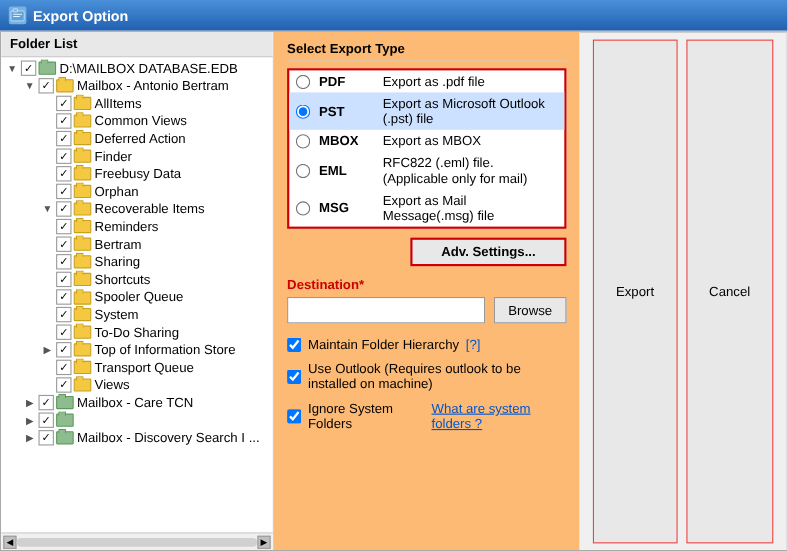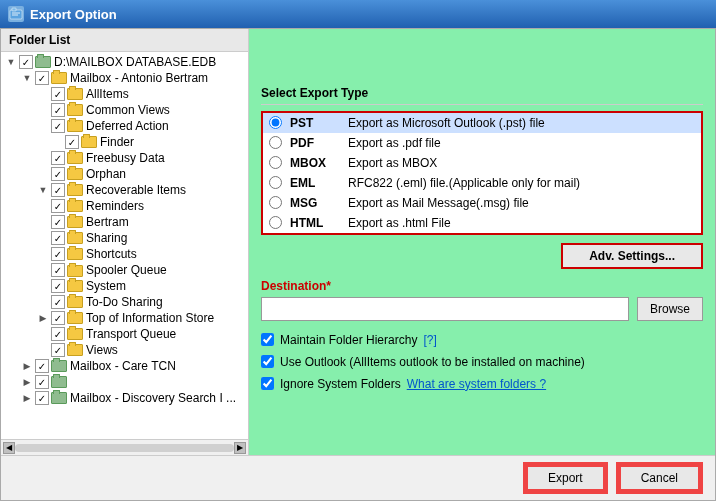--- a/index.html
+++ b/index.html
@@ -18,21 +18,21 @@
       width: 16px; height: 16px;
       background: #7ab0e0;
       border-radius: 2px;
       display: flex; align-items: center; justify-content: center;
       font-size: 10px; color: white;
     }
     .title-bar-text { font-size: 13px; font-weight: bold; }
 
     .main-container {
       display: flex;
-      flex-direction: column;
+      flex-direction: row;
       height: 473px;
       background: #f5f5f5;
       border: 1px solid #aaa;
     }
 
     .content-area {
       display: flex;
       flex: 1;
       overflow: hidden;
     }
@@ -116,23 +116,22 @@
       background: #d0d0d0;
       border-radius: 4px;
     }
 
     
     .right-panel {
       flex: 1;
       display: flex;
       flex-direction: column;
       padding: 8px 12px;
-      background: #86efac;
+      background: #fdba74;
       overflow: hidden;
-      justify-content: center;
     }
     .right-panel-header {
       font-weight: bold;
       font-size: 12px;
       margin-bottom: 6px;
       padding-bottom: 4px;
       border-bottom: 1px solid #ccc;
     }
 
     
@@ -209,21 +208,21 @@
 
     .bottom-bar {
       display: flex;
       justify-content: flex-end;
       padding: 6px 12px;
       gap: 8px;
       border-top: 1px solid #ccc;
       background: #f0f0f0;
     }
     .bottom-btn {
-      border: 5px solid #ef4444;
+      border: 1px solid #ef4444;
       background: #e8e8e8;
       padding: 4px 20px;
       cursor: pointer;
       font-size: 12px;
     }
     .bottom-btn.primary {
       background: #e8e8e8;
     }
   </style>
 </head>
@@ -271,21 +270,21 @@
             <span class="checkbox-icon checked"></span>
             <span class="folder-icon"></span>
             <span class="item-label">Common Views</span>
           </div>
           <div class="tree-item" style="padding-left: 36px;">
             <span class="expander" style="font-size: 9px; color: rgb(85, 85, 85);"></span>
             <span class="checkbox-icon checked"></span>
             <span class="folder-icon"></span>
             <span class="item-label">Deferred Action</span>
           </div>
-          <div class="tree-item" style="padding-left: 50px;">
+          <div class="tree-item" style="padding-left: 36px;">
             <span class="expander" style="font-size: 9px; color: rgb(85, 85, 85);"></span>
             <span class="checkbox-icon checked"></span>
             <span class="folder-icon"></span>
             <span class="item-label">Finder</span>
           </div>
           <div class="tree-item" style="padding-left: 36px; text-align: center;">
             <span class="expander" style="font-size: 9px; color: rgb(85, 85, 85);"></span>
             <span class="checkbox-icon checked"></span>
             <span class="folder-icon"></span>
             <span class="item-label">Freebusy Data</span>
@@ -385,50 +384,45 @@
         <div class="scroll-track-h"></div>
         <div style="width:12px;height:12px;background:#c0c0c0;border:1px solid #999;cursor:pointer;display:flex;align-items:center;justify-content:center;font-size:8px;">▶</div>
       </div>
     </div>
 
     <div class="right-panel">
       <div class="right-panel-header">Select Export Type</div>
 
       <div class="export-type-table" id="export-type-table">
 
-      <div class="export-row selected">
+      <div class="export-row">
+            <input type="radio" name="exportType" style="">
+            <span class="export-type-name">PDF</span>
+            <span class="export-type-desc">Export as .pdf file</span>
+          </div>
+          <div class="export-row selected">
             <input type="radio" name="exportType" checked="" style="">
             <span class="export-type-name">PST</span>
             <span class="export-type-desc">Export as Microsoft Outlook (.pst) file</span>
-          </div>
-          <div class="export-row">
-            <input type="radio" name="exportType" style="">
-            <span class="export-type-name">PDF</span>
-            <span class="export-type-desc">Export as .pdf file</span>
           </div>
           <div class="export-row">
             <input type="radio" name="exportType" style="">
             <span class="export-type-name">MBOX</span>
             <span class="export-type-desc">Export as MBOX</span>
           </div>
           <div class="export-row">
             <input type="radio" name="exportType" style="">
             <span class="export-type-name">EML</span>
             <span class="export-type-desc">RFC822 (.eml) file.(Applicable only for mail)</span>
           </div>
           <div class="export-row">
             <input type="radio" name="exportType" style="">
             <span class="export-type-name">MSG</span>
             <span class="export-type-desc">Export as Mail Message(.msg) file</span>
           </div>
-          <div class="export-row">
-            <input type="radio" name="exportType" style="">
-            <span class="export-type-name">HTML</span>
-            <span class="export-type-desc">Export as .html File</span>
-          </div>
         </div>
 
       <div class="adv-settings-row">
         <button class="adv-btn">Adv. Settings...</button>
       </div>
 
       <div class="destination-label">
         <span>Destination</span><span style="color:#cc0000;">*</span>
       </div>
       <div class="destination-row">
@@ -436,21 +430,21 @@
         <button class="browse-btn">Browse</button>
       </div>
 
       <div class="checkbox-row">
         <input type="checkbox" id="cb-hierarchy" checked="" style="">
         <label for="cb-hierarchy">Maintain Folder Hierarchy</label>
         <span class="help-bracket">[?]</span>
       </div>
       <div class="checkbox-row">
         <input type="checkbox" id="cb-outlook" checked="" style="">
-        <label for="cb-outlook">Use Outlook (AllItems outlook to be installed on machine)</label>
+        <label for="cb-outlook">Use Outlook (Requires outlook to be installed on machine)</label>
       </div>
       <div class="checkbox-row">
         <input type="checkbox" id="cb-system" checked="" style="">
         <label for="cb-system">Ignore System Folders</label>
         <span class="help-link">What are system folders ?</span>
       </div>
     </div>
   </div>
 
   <div class="bottom-bar">

